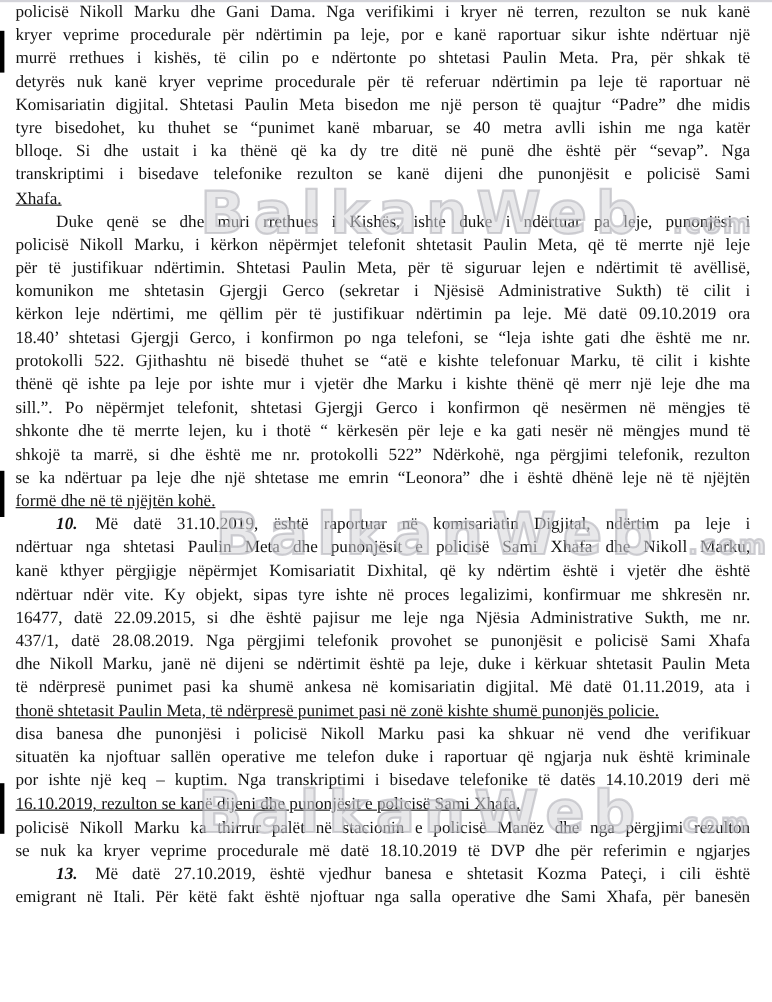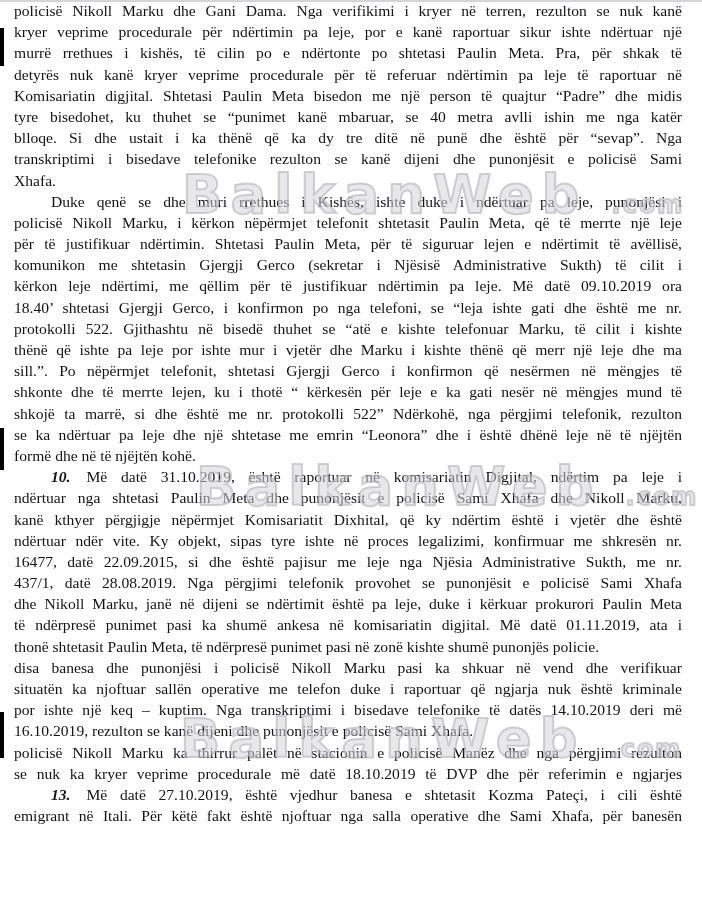--- a/index.html
+++ b/index.html
@@ -35,21 +35,21 @@
     z-index:1;
   }
   .tline {
     height:21.19px;
     line-height:21.19px;
     text-align:justify;
     text-align-last:justify;
     overflow:hidden;
     white-space:normal;
   }
-  .tline.endp { text-align-last:left; }
+  .tline.endp { text-align-last:left;text-decoration:underline; }
   .indent { display:inline-block; width:37px; height:1px; }
   .numgap { display:inline-block; width:16px; height:1px; }
   .pnum   { font-weight:bold;font-style:italic; }
 
   .watermark {
     position:absolute;
     z-index:5;
     pointer-events:none;
     white-space:nowrap;
     font-family:"DejaVu Sans", sans-serif;
@@ -100,21 +100,21 @@
       <div class="tline">shkonte dhe të merrte lejen, ku i thotë “ kërkesën për leje e ka gati nesër në mëngjes mund të</div>
       <div class="tline">shkojë ta marrë, si dhe është me nr. protokolli 522” Ndërkohë, nga përgjimi telefonik, rezulton</div>
       <div class="tline">se ka ndërtuar pa leje dhe një shtetase me emrin “Leonora” dhe i është dhënë leje në të njëjtën</div>
       <div class="tline endp">formë dhe në të njëjtën kohë.</div>
       <div class="tline"><span class="indent"></span><span class="pnum">10.</span><span class="numgap"></span>Më datë 31.10.2019, është raportuar në komisariatin Digjital, ndërtim pa leje i</div>
       <div class="tline">ndërtuar nga shtetasi Paulin Meta dhe punonjësit e policisë Sami Xhafa dhe Nikoll Marku,</div>
       <div class="tline">kanë kthyer përgjigje nëpërmjet Komisariatit Dixhital, që ky ndërtim është i vjetër dhe është</div>
       <div class="tline">ndërtuar ndër vite. Ky objekt, sipas tyre ishte në proces legalizimi, konfirmuar me shkresën nr.</div>
       <div class="tline">16477, datë 22.09.2015, si dhe është pajisur me leje nga Njësia Administrative Sukth, me nr.</div>
       <div class="tline">437/1, datë 28.08.2019. Nga përgjimi telefonik provohet se punonjësit e policisë Sami Xhafa</div>
-      <div class="tline">dhe Nikoll Marku, janë në dijeni se ndërtimit është pa leje, duke i kërkuar prokurori Paulin Meta</div>
+      <div class="tline">dhe Nikoll Marku, janë në dijeni se ndërtimit është pa leje, duke i kërkuar shtetasit Paulin Meta</div>
       <div class="tline">të ndërpresë punimet pasi ka shumë ankesa në komisariatin digjital. Më datë 01.11.2019, ata i</div>
       <div class="tline endp">thonë shtetasit Paulin Meta, të ndërpresë punimet pasi në zonë kishte shumë punonjës policie.</div>
       <div class="tline">disa banesa dhe punonjësi i policisë Nikoll Marku pasi ka shkuar në vend dhe verifikuar</div>
       <div class="tline">situatën ka njoftuar sallën operative me telefon duke i raportuar që ngjarja nuk është kriminale</div>
       <div class="tline">por ishte një keq – kuptim. Nga transkriptimi i bisedave telefonike të datës 14.10.2019 deri më</div>
       <div class="tline endp">16.10.2019, rezulton se kanë dijeni dhe punonjësit e policisë Sami Xhafa.</div>
       <div class="tline">policisë Nikoll Marku ka thirrur palët në stacionin e policisë Manëz dhe nga përgjimi rezulton</div>
       <div class="tline">se nuk ka kryer veprime procedurale më datë 18.10.2019 të DVP dhe për referimin e ngjarjes</div>
       <div class="tline"><span class="indent"></span><span class="pnum">13.</span><span class="numgap"></span>Më datë 27.10.2019, është vjedhur banesa e shtetasit Kozma Pateçi, i cili është</div>
       <div class="tline">emigrant në Itali. Për këtë fakt është njoftuar nga salla operative dhe Sami Xhafa, për banesën</div>

